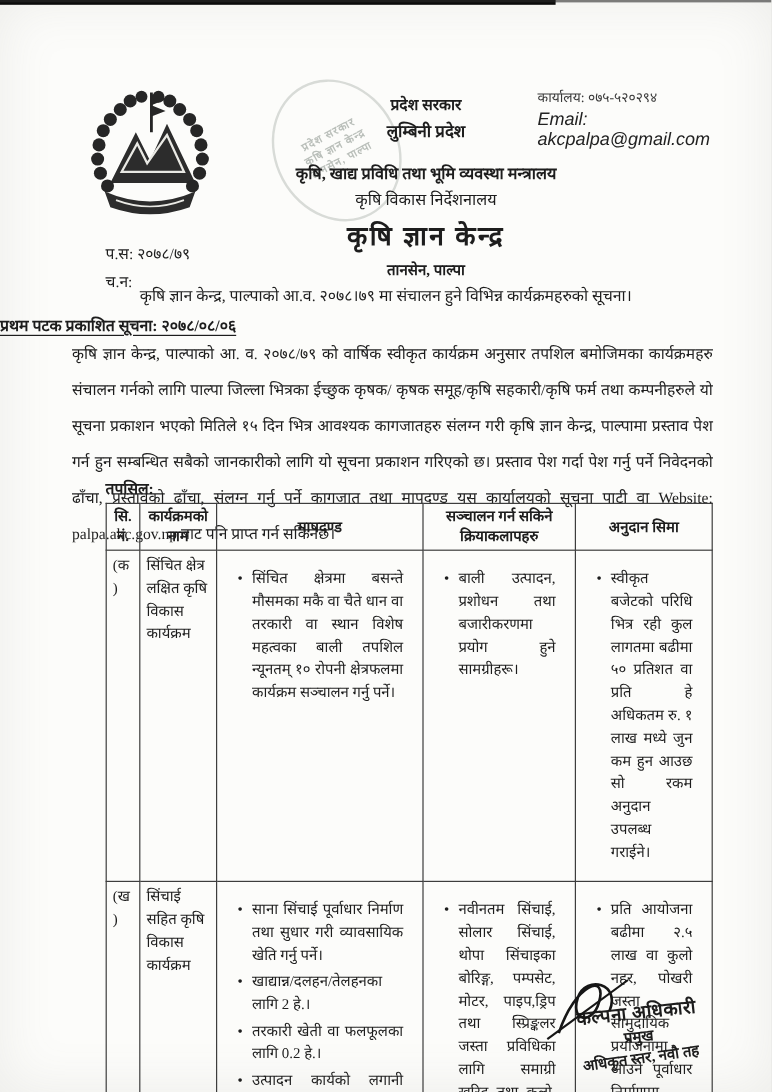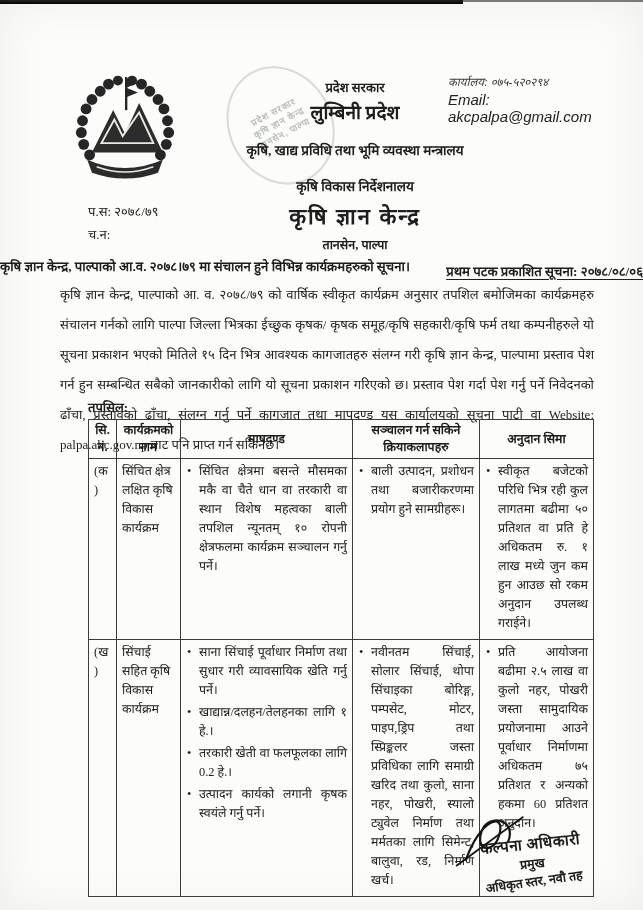--- a/index.html
+++ b/index.html
@@ -23,35 +23,35 @@
   .stamp ul{list-style:none;margin:0;padding:0;}
   .stamp li{display:block;letter-spacing:1px;}
   .stamp .ring{
     position:absolute;left:18px;top:6px;width:100px;height:118px;border:2px solid #79837b;
     border-radius:50%;opacity:.55;
   }
   .stamp .lines{position:relative;top:46px;}
 
   .head-center{position:absolute;left:190px;top:78px;width:330px;text-align:center;}
   .head-center .l1{font-size:13px;font-weight:bold;}
-  .head-center .l2{font-size:19px;font-weight:bold;margin-top:3px;}
+  .head-center .l2{font-size:14px;font-weight:bold;margin-top:3px;}
   .head-center .l3{font-size:13.5px;font-weight:bold;margin-top:16px;}
-  .head-center .l4{font-size:13.5px;font-weight:bold;margin-top:18px;}
+  .head-center .l4{font-size:13.5px;font-weight:normal;margin-top:4px;}
   .head-center .l5{font-size:22px;font-weight:bold;margin-top:5px;letter-spacing:2px;}
   .head-center .l6{font-size:12.5px;font-weight:bold;margin-top:6px;}
 
   .contact{position:absolute;left:448px;top:74px;width:185px;font-size:11.5px;line-height:17px;}
-  .contact .phone{font-style:italic;color:#3a3a3a;}
+  .contact .phone{color:#3a3a3a;}
   .contact .email{font-style:italic;font-family:"Liberation Sans","DejaVu Sans",sans-serif;font-size:15px;color:#222;}
 
   
   .ref{position:absolute;left:88px;top:200px;font-size:13px;line-height:23px;}
 
-  .subject{position:absolute;left:0;top:257px;width:100%;text-align:left;font-size:13.2px;font-weight:bold;}
-  .publish{position:absolute;left:0;top:262px;width:100%;text-align:right;font-size:13.2px;font-weight:bold;
+  .subject{position:absolute;left:0;top:237px;width:100%;text-align:center;font-size:13.2px;font-weight:normal;}
+  .publish{position:absolute;left:0;top:262px;width:100%;text-align:left;font-size:13.2px;font-weight:bold;
            }
   .publish span{text-decoration:underline;text-underline-offset:3px;}
 
   
   .body-par{
     position:absolute;left:60px;top:280px;width:534px;
     font-size:13px;line-height:30px;text-align:justify;
   }
   .tapasil{position:absolute;left:88px;top:398px;font-size:13px;font-weight:bold;}
 
@@ -65,21 +65,21 @@
     line-height:19px;word-wrap:break-word;
   }
   table.notice th{font-weight:bold;text-align:center;vertical-align:middle;line-height:17px;padding:2px;}
   .col-sn{width:28px;}
   .col-name{width:64px;}
   .col-criteria{width:172px;}
   .col-act{width:127px;}
   .col-grant{width:114px;}
   tr.row-a{height:142px;}
   tr.row-b{height:196px;}
-  .cell-list{list-style:none;margin:0;padding:0;}
+  .cell-list{list-style:none;margin:11px;padding:0;}
   .cell-list li{position:relative;padding-left:13px;margin-bottom:3px;text-align:justify;}
   .cell-list li::before{content:"•";position:absolute;left:1px;top:0;}
 
   
   .sig{
     position:absolute;left:432px;top:832px;width:200px;text-align:center;
     transform:rotate(-6deg);
   }
   .sig .squiggle{position:absolute;left:18px;top:-26px;width:92px;height:58px;}
   .sig .name{font-size:15.5px;font-weight:bold;letter-spacing:.5px;}
@@ -199,21 +199,21 @@
               <li>स्वीकृत बजेटको परिधि भित्र रही कुल लागतमा बढीमा ५० प्रतिशत वा प्रति हे अधिकतम रु. १ लाख मध्ये जुन कम हुन आउछ सो रकम अनुदान उपलब्ध गराईने।</li>
             </ul>
           </td>
     </tr>
     <tr class="row-b">
       <td>(ख)</td>
       <td>सिंचाई सहित कृषि विकास कार्यक्रम</td>
       <td>
             <ul class="cell-list">
               <li>साना सिंचाई पूर्वाधार निर्माण तथा सुधार गरी व्यावसायिक खेति गर्नु पर्ने।</li>
-              <li>खाद्यान्न/दलहन/तेलहनका लागि १ हे.।</li>
+              <li>खाद्यान्न/दलहन/तेलहनका लागि 2 हे.।</li>
               <li>तरकारी खेती वा फलफूलका लागि 0.2 हे.।</li>
               <li>उत्पादन कार्यको लगानी कृषक स्वयंले गर्नु पर्ने।</li>
             </ul>
           </td>
       <td>
             <ul class="cell-list">
               <li>नवीनतम सिंचाई, सोलार सिंचाई, थोपा सिंचाइका बोरिङ्ग, पम्पसेट, मोटर, पाइप,ड्रिप तथा स्प्रिङ्कलर जस्ता प्रविधिका लागि समाग्री खरिद तथा कुलो, साना नहर, पोखरी, स्यालो ट्युवेल निर्माण तथा मर्मतका लागि सिमेन्ट, बालुवा, रड, निर्माण खर्च।</li>
             </ul>
           </td>
       <td>

